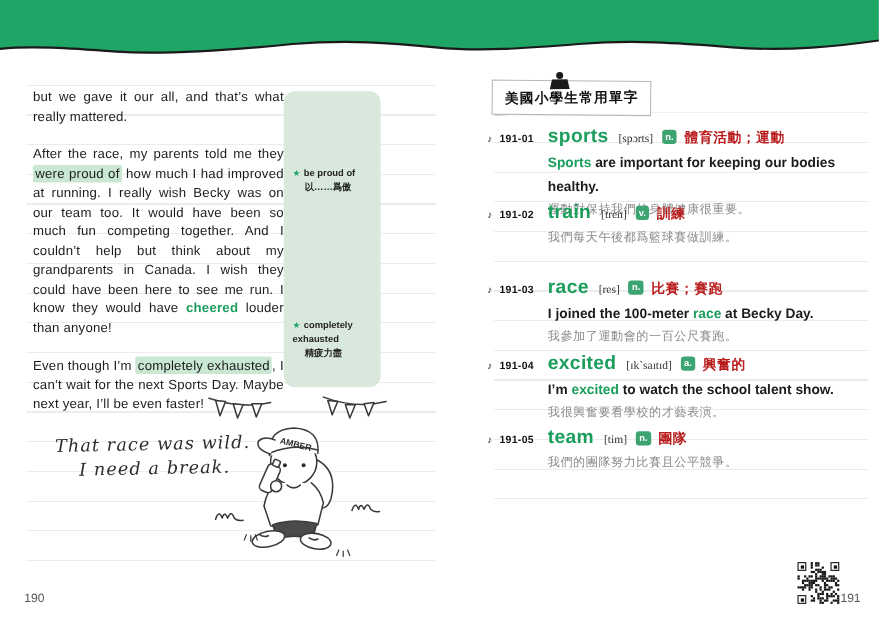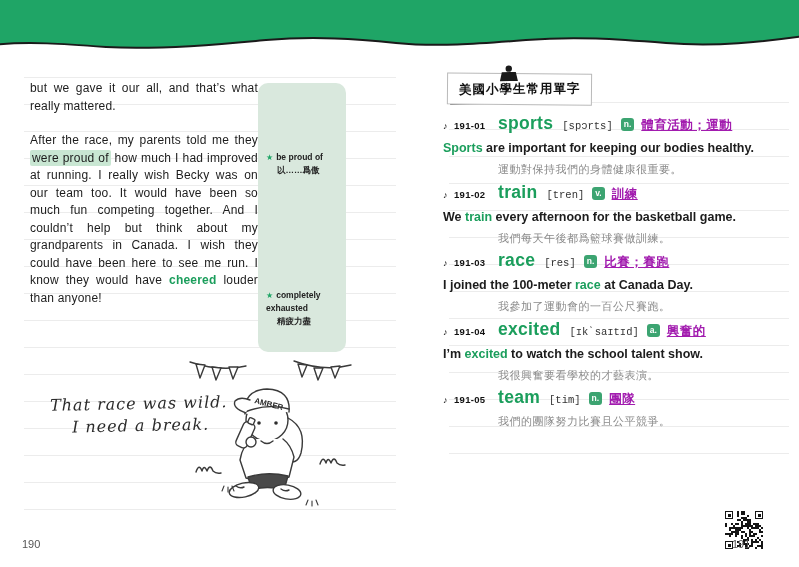--- a/index.html
+++ b/index.html
@@ -26,40 +26,40 @@
   .note-1{top:68px;} .note-2{top:206px;}
   
   .hw{position:absolute;z-index:2;font-family:"DejaVu Serif","Liberation Serif",serif;
       font-style:italic;font-size:16px;color:#2b2b2b;letter-spacing:1px;transform:rotate(-1.2deg);}
   .hw1{left:50px;top:394px;} .hw2{left:72px;top:416px;}
   .hw-caption{position:absolute;left:38px;top:438px;z-index:2;font-size:9.5px;color:#9a9a9a;letter-spacing:.5px;}
   
   .illus{position:absolute;left:188px;top:356px;z-index:2;}
   
   .pageno{position:absolute;font-size:11px;color:#555;z-index:2;}
-  .pageno-left{left:22px;top:538px;} .pageno-right{left:732px;top:538px;}
+  .pageno-left{left:22px;top:538px;} .pageno-right{left:764px;top:538px;}
   
   .vocab-header{position:absolute;left:450px;top:76px;z-index:2;background:#fff;
                 border:1.6px solid #222;padding:4px 8px 5px;transform:rotate(-.6deg);
                 font-size:12.5px;font-weight:bold;letter-spacing:1px;color:#111;}
   .vocab-header::before{content:"";position:absolute;inset:-4px -3px -2px -4px;border:1px solid #b9b9b9;
                 transform:rotate(1.1deg);z-index:-1;background:#fff;}
   .clip{position:absolute;left:47px;top:-12px;}
   
   .entries{position:absolute;left:443px;top:113px;width:348px;z-index:2;}
   .entry{height:68.6px;}
   .erow1{display:flex;align-items:baseline;height:24px;}
   .note-icon{font-size:9px;color:#111;width:11px;}
   .track{font-size:9.5px;font-weight:bold;color:#111;width:44px;letter-spacing:.3px;}
   .word{font-size:17.5px;font-weight:bold;color:#1b9e5c;letter-spacing:.3px;margin-right:9px;}
-  .ipa{font-size:10.5px;color:#333;margin-right:8px;font-family:Liberation Mono, monospace;}
+  .ipa{font-size:10.5px;color:#333;margin-right:8px;font-family:Liberation Serif, serif;}
   .pos-badge{background:#3ca471;color:#fff;font-size:8.5px;font-weight:bold;border-radius:3px;
              padding:1px 3px 2px;margin-right:7px;position:relative;top:-2px;}
-  .meaning{font-size:12.5px;font-weight:bold;color:#a21caf;letter-spacing:.5px;text-decoration:underline;}
-  .erow2{font-size:12.5px;font-weight:bold;color:#1c1c1c;line-height:22px;}
+  .meaning{font-size:12.5px;font-weight:bold;color:#b91c1c;letter-spacing:.5px;}
+  .erow2{margin-left:55px;font-size:12.5px;font-weight:bold;color:#1c1c1c;line-height:22px;}
   .erow2 .key{color:#1b9e5c;}
   .erow3{margin-left:55px;font-size:11px;color:#8a8a8a;line-height:20px;letter-spacing:.5px;}
   
   .qr{position:absolute;left:725px;top:511px;width:38px;height:38px;z-index:2;}
   .qr-dot{position:absolute;width:2px;height:2px;background:#151515;}
   .qr-f{position:absolute;width:6px;height:6px;border:1.9px solid #151515;}
   .qr-f::after{content:"";position:absolute;left:1.5px;top:1.5px;width:3px;height:3px;background:#151515;}
   .qr-f.tl{left:0;top:0;} .qr-f.tr{right:0;top:0;} .qr-f.bl{left:0;bottom:0;}
   svg text{font-family:"Liberation Sans",sans-serif;}
 </style>
@@ -71,20 +71,21 @@
   <svg class="wave" viewBox="0 0 799 60" width="799" height="60">
     <path d="M-6,-10 H805 V36 C762,42 716,47 666,43 C616,39 576,36 526,40 C476,44 436,47 396,43 C356,39 316,36 266,40 C216,45 156,50 106,47 C66,44 26,41 -6,45 Z" fill="#1fa566" stroke="#1a1a1a" stroke-width="2"></path>
   </svg>
 
   <div class="rules rules-left"></div>
   <div class="rules rules-right"></div>
 
   <div class="passage">
     <p><span>but we gave it our all, and that’s what really mattered.</span></p>
     <p><span>After the race, my parents told me they </span><span class="hl">were proud of</span><span> how much I had improved at running. I really wish Becky was on our team too. It would have been so much fun competing together. And I couldn’t help but think about my grandparents in Canada. I wish they could have been here to see me run. I know they would have </span><span class="green-word">cheered</span><span> louder than anyone!</span></p>
+    <p><span>Even though I’m </span><span class="hl">completely exhausted</span><span>, I can’t wait for the next Sports Day. Maybe next year, I’ll be even faster!</span></p>
   </div>
 
   <div class="note-panel">
     <div class="note-item note-2">
       <span class="star">★</span><span>completely exhausted</span>
       <div class="cn">精疲力盡</div>
     </div>
     <div class="note-item note-1">
       <span class="star">★</span><span>be proud of</span>
       <div class="cn">以……爲傲</div>
@@ -167,34 +168,33 @@
 
     <div class="entry">
       <div class="erow1">
         <span class="note-icon">♪</span>
         <span class="track">191-02</span>
         <span class="word">train</span>
         <span class="ipa">[tren]</span>
         <span class="pos-badge">v.</span>
         <span class="meaning">訓練</span>
       </div>
-      <div class="erow2"><span>We </span><span class="key">train</span><span> every afternoon for the basketball game.</span></div>
       <div class="erow3">我們每天午後都爲籃球賽做訓練。</div>
     </div>
 
     <div class="entry">
       <div class="erow1">
         <span class="note-icon">♪</span>
         <span class="track">191-03</span>
         <span class="word">race</span>
         <span class="ipa">[res]</span>
         <span class="pos-badge">n.</span>
         <span class="meaning">比賽；賽跑</span>
       </div>
-      <div class="erow2"><span>I joined the 100-meter </span><span class="key">race</span><span> at Canada Day.</span></div>
+      <div class="erow2"><span>I joined the 100-meter </span><span class="key">race</span><span> at Becky Day.</span></div>
       <div class="erow3">我參加了運動會的一百公尺賽跑。</div>
     </div>
 
     <div class="entry">
       <div class="erow1">
         <span class="note-icon">♪</span>
         <span class="track">191-04</span>
         <span class="word">excited</span>
         <span class="ipa">[ɪkˋsaɪtɪd]</span>
         <span class="pos-badge">a.</span>

